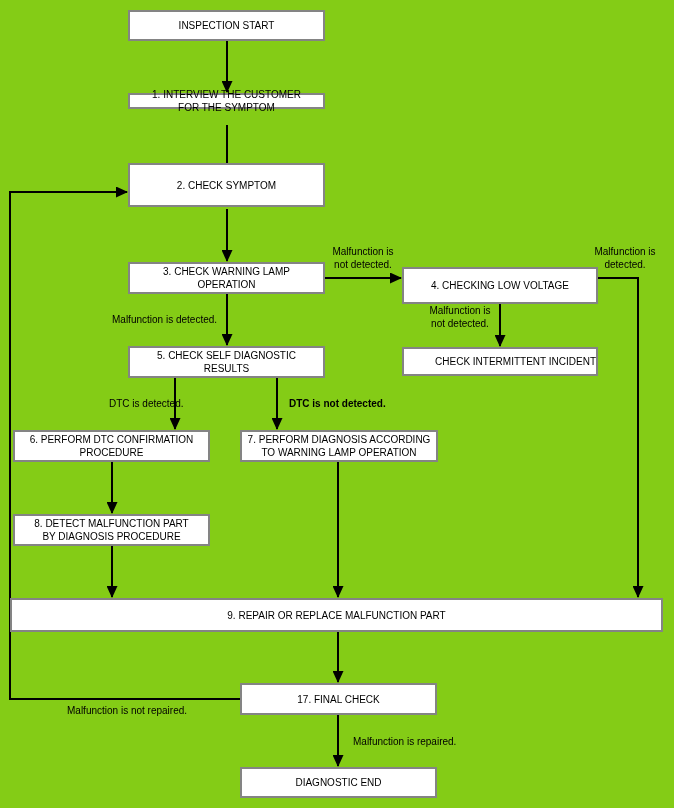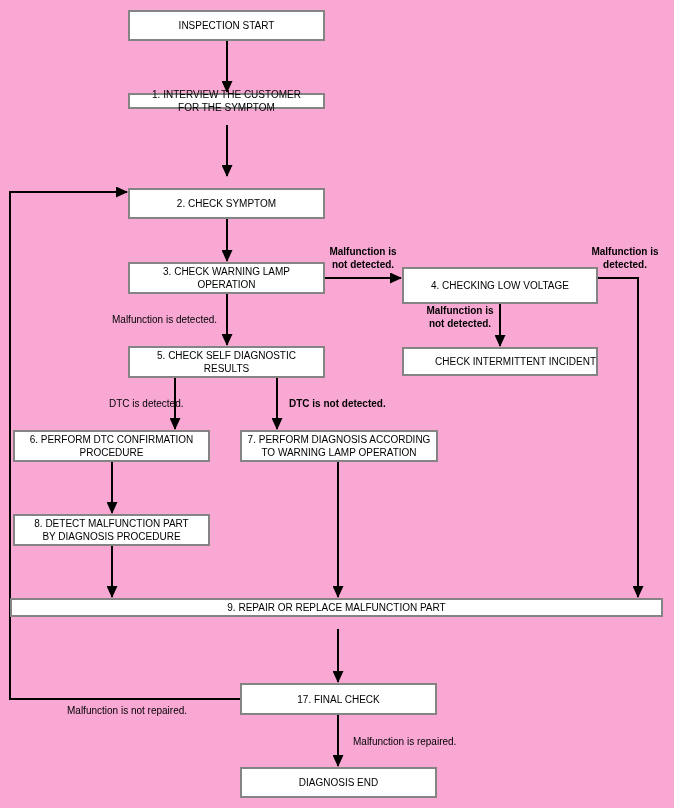--- a/index.html
+++ b/index.html
@@ -5,21 +5,21 @@
 <style>
   html, body {
     margin: 0;
     padding: 0;
     background: #ffffff;
   }
   .canvas {
     position: relative;
     width: 674px;
     height: 808px;
-    background: #f9a8d4;
+    background: #84cc16;
     font-family: "Liberation Sans", "DejaVu Sans", sans-serif;
     color: #000000;
     overflow: hidden;
   }
   .wires {
     position: absolute;
     left: 0;
     top: 0;
     z-index: 1;
   }
@@ -47,34 +47,34 @@
     color: #000000;
   }
   .elabel {
     position: absolute;
     font-size: 10px;
     line-height: 13px;
     white-space: pre;
     color: #000000;
     z-index: 3;
   }
-  .elabel.center { text-align: center; font-weight: bold; }
+  .elabel.center { text-align: center; }
 
   
   #n-start        { left:128px; top:10px;  width:197px; height:31px; }
   #n-step1        { left:128px; top:93px;  width:197px; height:16px; }
-  #n-step2        { left:128px; top:188px; width:197px; height:31px;justify-content:center; }
+  #n-step2        { left:128px; top:163px; width:197px; height:44px;justify-content:center; }
   #n-step3        { left:128px; top:262px; width:197px; height:32px; }
   #n-step4        { left:402px; top:267px; width:196px; height:37px; }
   #n-step5        { left:128px; top:346px; width:197px; height:32px; }
   #n-intermittent { left:402px; top:347px; width:196px; height:29px;justify-content:flex-end; }
   #n-step6        { left:13px;  top:430px; width:197px; height:32px; }
   #n-step7        { left:240px; top:430px; width:198px; height:32px; }
   #n-step8        { left:13px;  top:514px; width:197px; height:32px; }
-  #n-step9        { left:10px;  top:598px; width:653px; height:19px; }
+  #n-step9        { left:10px;  top:598px; width:653px; height:34px; }
   #n-step10       { left:240px; top:683px; width:197px; height:32px; }
   #n-end          { left:240px; top:767px; width:197px; height:31px; }
 
   
   #l-lamp-not-detected    { left:322px; top:245px; width:82px; }
   #l-voltage-detected     { left:578px; top:245px; width:94px; }
   #l-lamp-detected        { left:112px; top:313px; }
   #l-voltage-not-detected { left:417px; top:304px; width:86px; }
   #l-dtc-detected         { left:87px;  top:397px;margin-left:22px; }
   #l-dtc-not-detected     { left:289px; top:397px;font-weight:bold; }
@@ -145,21 +145,21 @@
     <span>8. DETECT MALFUNCTION PART
 BY DIAGNOSIS PROCEDURE</span>
   </div>
   <div class="node" id="n-step9">
     <span>9. REPAIR OR REPLACE MALFUNCTION PART</span>
   </div>
   <div class="node" id="n-step10">
     <span>17. FINAL CHECK</span>
   </div>
   <div class="node" id="n-end">
-    <span>DIAGNOSIS END</span>
+    <span>DIAGNOSTIC END</span>
   </div>
 
   <div class="elabel center" id="l-lamp-not-detected">Malfunction is
 not detected.</div>
   <div class="elabel center" id="l-voltage-detected">Malfunction is
 detected.</div>
   <div class="elabel" id="l-lamp-detected">Malfunction is detected.</div>
   <div class="elabel center" id="l-voltage-not-detected">Malfunction is
 not detected.</div>
   <div class="elabel" id="l-dtc-detected">DTC is detected.</div>

